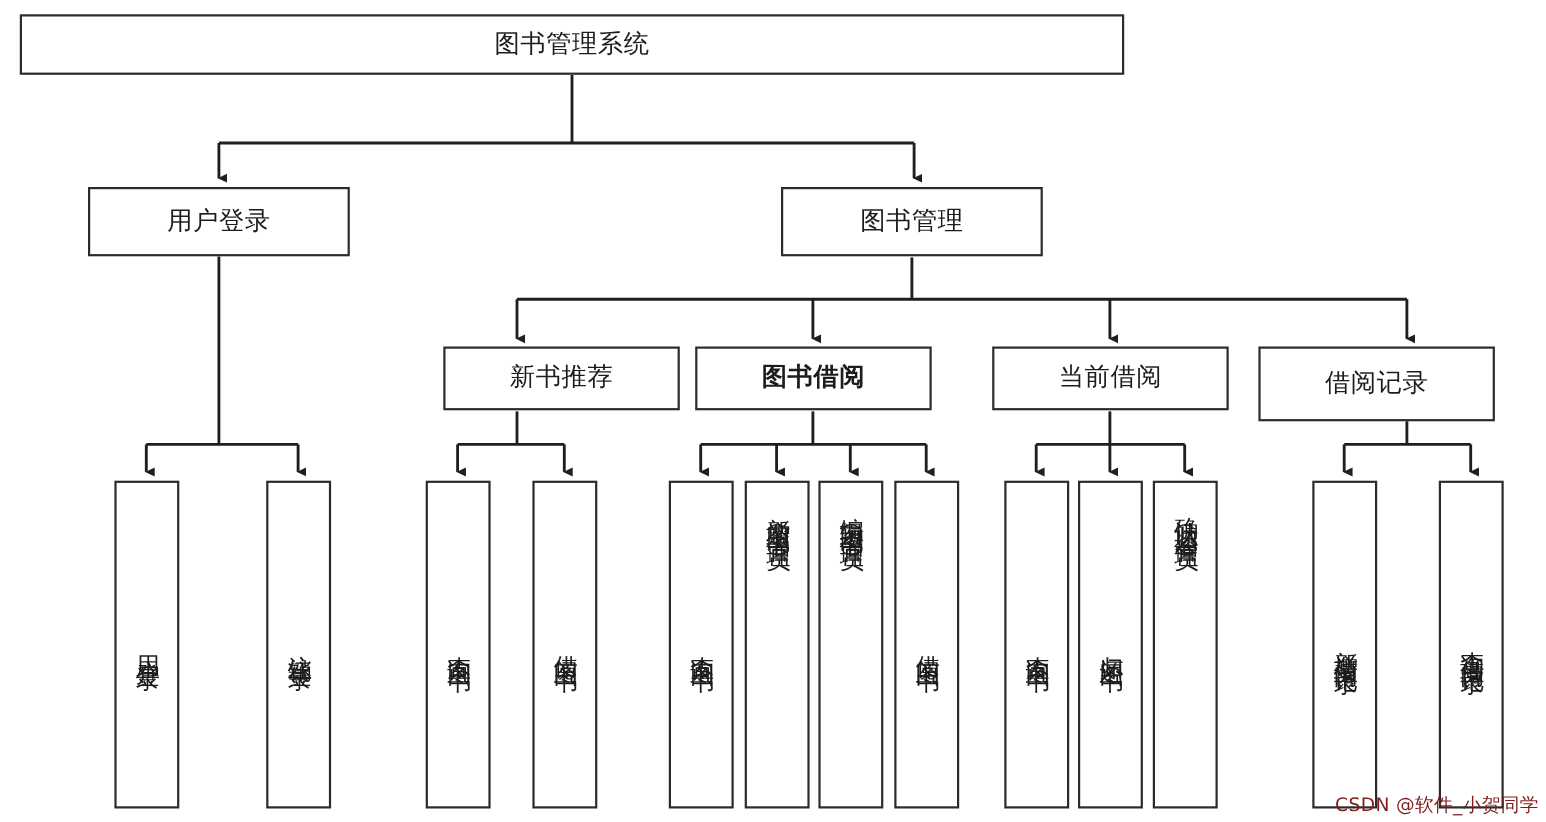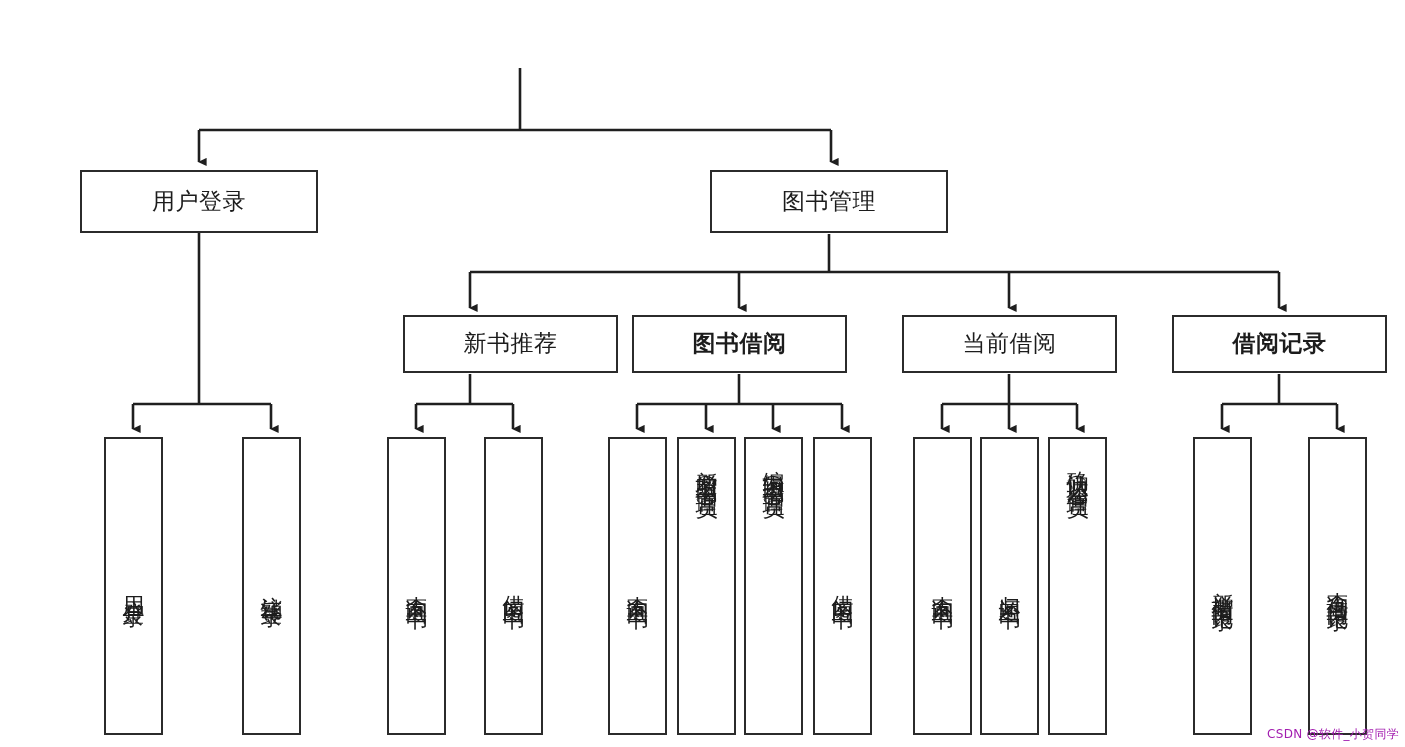--- a/index.html
+++ b/index.html
@@ -59,22 +59,22 @@
     white-space: nowrap;
   }
   .node.vertical.short {
     align-items: center;
     padding-top: 0;
   }
   #watermark {
     position: absolute;
     right: 6px;
     bottom: 4px;
-    font-size: 12px;
-    color: #a21caf;
+    font-size: 17px;
+    color: #7f1d1d;
     white-space: nowrap;
     z-index: 5;
     letter-spacing: 0.3px;
   }
 </style>
 </head>
 <body>
 
 <div id="canvas">
 
@@ -121,38 +121,41 @@
       <path d="M1009,404 L1009,429" marker-end="url(#arrow)"></path>
       <path d="M1077,404 L1077,429" marker-end="url(#arrow)"></path>
 
       <path d="M1279,374 L1279,404"></path>
       <path d="M1222,404 L1337,404"></path>
       <path d="M1222,404 L1222,429" marker-end="url(#arrow)"></path>
       <path d="M1337,404 L1337,429" marker-end="url(#arrow)"></path>
     </g>
   </svg>
 
+  <div class="node" style="left:18px; top:13px; width:1004px; height:55px;">
+    <span class="label">图书管理系统</span>
+  </div>
 
   <div class="node" style="left:80px; top:170px; width:238px; height:63px;">
     <span class="label">用户登录</span>
   </div>
   <div class="node" style="left:710px; top:170px; width:238px; height:63px;">
     <span class="label">图书管理</span>
   </div>
 
   <div class="node" style="left:363px; top:315px; width:215px; height:58px;margin-left:40px;">
     <span class="label">新书推荐</span>
   </div>
   <div class="node" style="left:632px; top:315px; width:215px; height:58px;font-weight:bold;">
     <span class="label">图书借阅</span>
   </div>
   <div class="node" style="left:902px; top:315px; width:215px; height:58px;">
     <span class="label">当前借阅</span>
   </div>
-  <div class="node" style="left:1172px; top:315px; width:215px; height:58px;font-weight:bold;">
+  <div class="node" style="left:1144px; top:315px; width:215px; height:68px;">
     <span class="label">借阅记录</span>
   </div>
 
   <div class="node vertical short" style="left:104px; top:437px; width:59px; height:298px;">
     <span class="label">用户登录</span>
   </div>
   <div class="node vertical short" style="left:242px; top:437px; width:59px; height:298px;">
     <span class="label">注销登录</span>
   </div>
 

